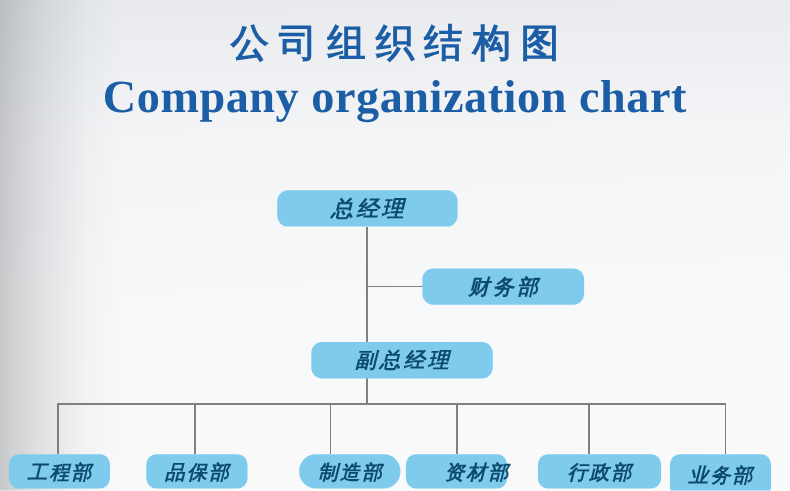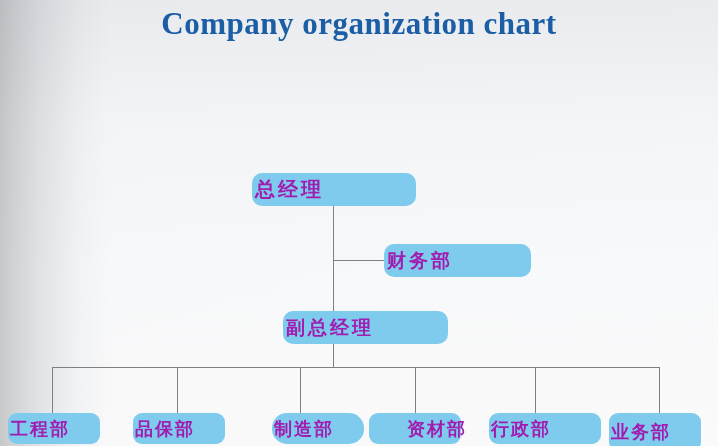--- a/index.html
+++ b/index.html
@@ -48,68 +48,70 @@
     letter-spacing: 9px;
     color: #1b5ea6;
     line-height: 1.08;
     text-indent: 9px;
   }
   #title-en {
     margin: 0;
     padding-top: 8px;
     font-family: "Liberation Serif", "DejaVu Serif", serif;
     font-weight: bold;
-    font-size: 31px;
+    font-size: 42px;
     letter-spacing: 0.5px;
     color: #1b5ea6;
     line-height: 1.0;
   }
 
   
   #connectors {
     position: absolute;
     top: 0;
     left: 0;
     width: 718px;
     height: 446px;
   }
 
   
   .node {
     position: absolute;
     box-sizing: border-box;
     background: #7ecbee;
     border-radius: 10px;
-    color: #a21caf;
+    color: #0c4a6e;
     font-family: "DejaVu Sans", sans-serif;
     font-weight: bold;
     font-size: 19px;
     letter-spacing: 3px;
     text-indent: 3px;
     display: flex;
     align-items: center;
-    justify-content: flex-start;
+    justify-content: center;
     white-space: nowrap;
+    font-style: italic;
   }
   .node.lv1 {
     font-size: 20px;
   }
   .node.lv3 {
     font-size: 18px;
     letter-spacing: 2px;
     text-indent: 2px;
     border-radius: 9px;
   }
 </style>
 </head>
 <body>
 
 <div id="chart-root">
 
   <div class="title-block">
+    <h1 id="title-cn">公司组织结构图</h1>
     <h2 id="title-en">Company organization chart</h2>
   </div>
 
   <svg id="connectors" viewBox="0 0 718 446" preserveAspectRatio="none">
     <g stroke="#808080" stroke-width="1.6" fill="none" shape-rendering="crispEdges">
 
       <line x1="333.5" y1="206" x2="333.5" y2="311"></line>
 
       <line x1="333.5" y1="260.5" x2="406" y2="260.5"></line>
 

